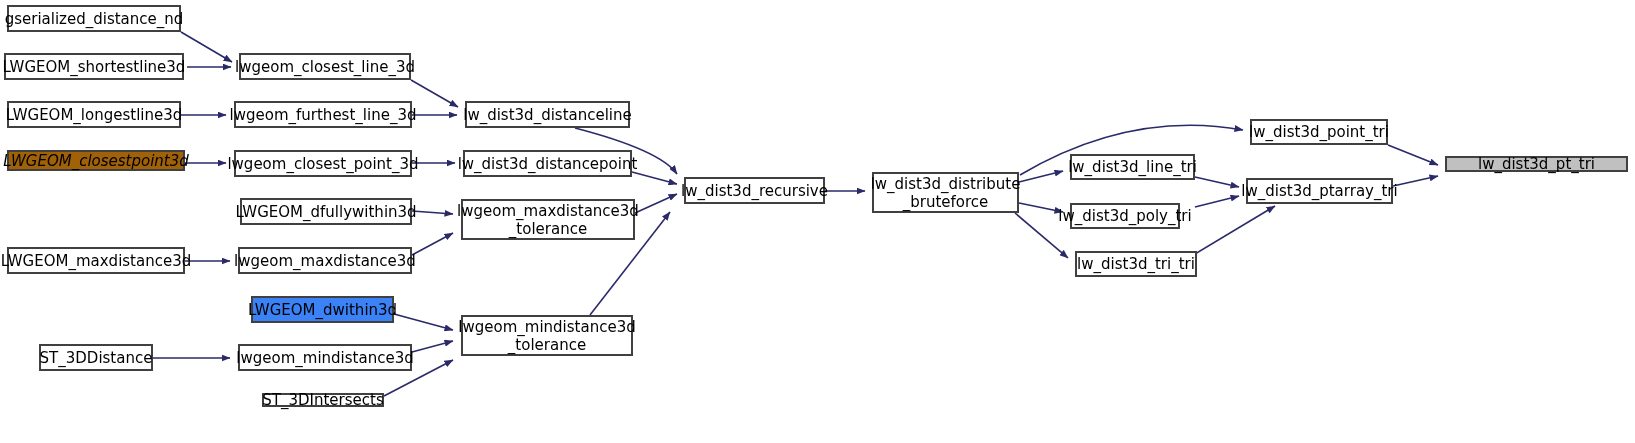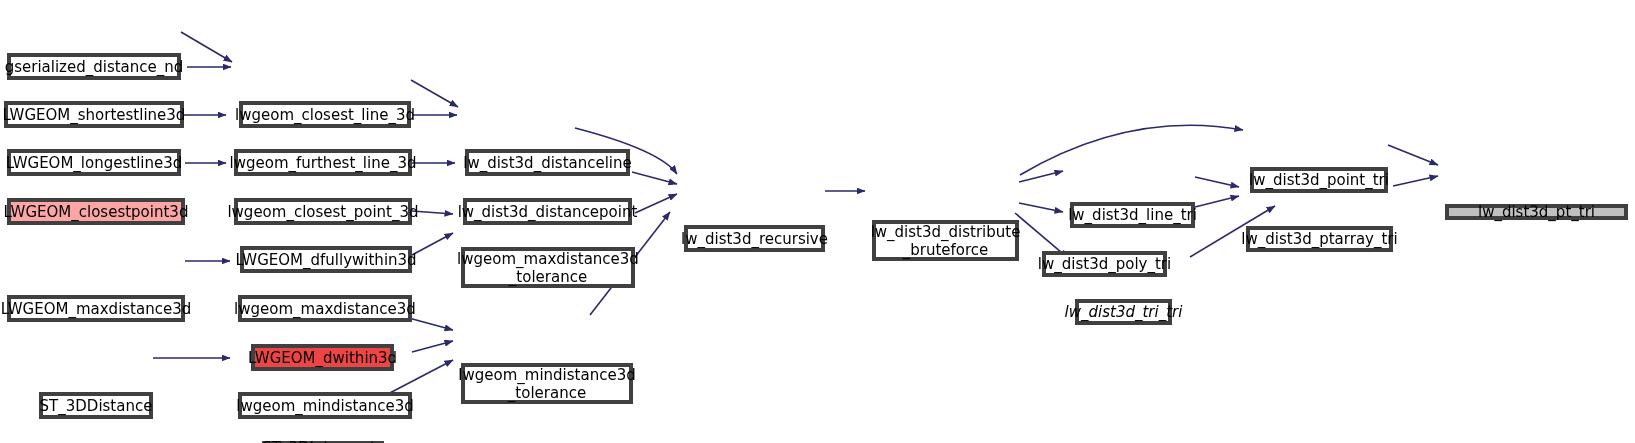--- a/index.html
+++ b/index.html
@@ -18,33 +18,32 @@
   #edge-layer {
     position: absolute;
     left: 0;
     top: 0;
     width: 1635px;
     height: 443px;
   }
   .gnode {
     position: absolute;
     box-sizing: border-box;
-    border: 4px solid #fca5a5;
+    border: 2px solid #fca5a5;
     background: #ffffff;
     color: #000000;
     display: flex;
     align-items: center;
     justify-content: center;
     text-align: center;
     font-size: 15px;
     line-height: 18px;
     letter-spacing: 0px;
     white-space: pre-line;
     z-index: 2;
-    margin-top: 48px;
   }
   .gnode.highlight {
     background: #c0c0c0;
   }
 </style>
 </head>
 <body>
 
 <div id="graph-root" style="width: 1635px; height: 443px; background: rgb(255, 255, 255);">
   <svg id="edge-layer" viewBox="0 0 1635 443" xmlns="http://www.w3.org/2000/svg" style="width: 1635px; height: 443px;">
@@ -81,40 +80,40 @@
         <path d="M 1195,207 L 1239,196" fill="none" stroke="#2a2a6a" stroke-width="1.6" marker-end="url(#arrowhead)"></path>
         <path d="M 1190,257 L 1275,206" fill="none" stroke="#2a2a6a" stroke-width="1.6" marker-end="url(#arrowhead)"></path>
         <path d="M 1388,145 L 1438,165" fill="none" stroke="#2a2a6a" stroke-width="1.6" marker-end="url(#arrowhead)"></path>
         <path d="M 1393,186 L 1438,176" fill="none" stroke="#2a2a6a" stroke-width="1.6" marker-end="url(#arrowhead)"></path>
       </g>
   </svg>
   <div id="node-group">
       <div class="gnode" style="left: 7px; top: 5px; width: 174px; height: 27px; border-color: rgb(64, 64, 64); background: rgb(255, 255, 255);">gserialized_distance_nd</div>
       <div class="gnode" style="left: 4px; top: 53px; width: 180px; height: 27px; border-color: rgb(64, 64, 64); background: rgb(255, 255, 255);">LWGEOM_shortestline3d</div>
       <div class="gnode" style="left: 7px; top: 101px; width: 174px; height: 27px; border-color: rgb(64, 64, 64); background: rgb(255, 255, 255); text-align: right;">LWGEOM_longestline3d</div>
-      <div class="gnode" style="left: 7px; top: 150px; width: 178px; height: 27px; border-color: rgb(64, 64, 64); background: #fca5a5;">LWGEOM_closestpoint3d</div>
+      <div class="gnode" style="left: 7px; top: 150px; width: 178px; height: 21px; border-color: rgb(64, 64, 64); background: #a16207; font-style: italic;">LWGEOM_closestpoint3d</div>
       <div class="gnode" style="left: 7px; top: 247px; width: 178px; height: 27px; border-color: rgb(64, 64, 64); background: rgb(255, 255, 255);">LWGEOM_maxdistance3d</div>
       <div class="gnode" style="left: 39px; top: 344px; width: 114px; height: 27px; border-color: rgb(64, 64, 64); background: rgb(255, 255, 255); text-align: center;">ST_3DDistance</div>
       <div class="gnode" style="left: 239px; top: 53px; width: 172px; height: 27px; border-color: rgb(64, 64, 64); background: rgb(255, 255, 255);">lwgeom_closest_line_3d</div>
       <div class="gnode" style="left: 234px; top: 101px; width: 178px; height: 27px; border-color: rgb(64, 64, 64); background: rgb(255, 255, 255);">lwgeom_furthest_line_3d</div>
       <div class="gnode" style="left: 234px; top: 150px; width: 178px; height: 27px; border-color: rgb(64, 64, 64); background: rgb(255, 255, 255);">lwgeom_closest_point_3d</div>
       <div class="gnode" style="left: 240px; top: 198px; width: 172px; height: 27px; border-color: rgb(64, 64, 64); background: rgb(255, 255, 255);">LWGEOM_dfullywithin3d</div>
       <div class="gnode" style="left: 238px; top: 247px; width: 174px; height: 27px; border-color: rgb(64, 64, 64); background: rgb(255, 255, 255);">lwgeom_maxdistance3d</div>
-      <div class="gnode" style="left: 251px; top: 296px; width: 143px; height: 27px; border-color: rgb(64, 64, 64); background: #ef4444;">LWGEOM_dwithin3d</div>
+      <div class="gnode" style="left: 251px; top: 296px; width: 143px; height: 27px; border-color: rgb(64, 64, 64); background: #3b82f6;">LWGEOM_dwithin3d</div>
       <div class="gnode" style="left: 238px; top: 344px; width: 174px; height: 27px; border-color: rgb(64, 64, 64); background: rgb(255, 255, 255);">lwgeom_mindistance3d</div>
       <div class="gnode" style="left: 262px; top: 393px; width: 122px; height: 14px; border-color: rgb(64, 64, 64); background: rgb(255, 255, 255);">ST_3DIntersects</div>
       <div class="gnode" style="left: 465px; top: 101px; width: 165px; height: 27px; border-color: rgb(64, 64, 64); background: rgb(255, 255, 255);">lw_dist3d_distanceline</div>
       <div class="gnode" style="left: 463px; top: 150px; width: 169px; height: 27px; border-color: rgb(64, 64, 64); background: rgb(255, 255, 255);">lw_dist3d_distancepoint</div>
       <div class="gnode" style="left: 461px; top: 199px; width: 174px; height: 41px; border-color: rgb(64, 64, 64); background: rgb(255, 255, 255);">lwgeom_maxdistance3d
 _tolerance</div>
       <div class="gnode" style="left: 461px; top: 315px; width: 172px; height: 41px; border-color: rgb(64, 64, 64); background: rgb(255, 255, 255);">lwgeom_mindistance3d
 _tolerance</div>
       <div class="gnode" style="left: 684px; top: 177px; width: 141px; height: 27px; border-color: rgb(64, 64, 64); background: rgb(255, 255, 255);">lw_dist3d_recursive</div>
       <div class="gnode" style="left: 872px; top: 172px; width: 147px; height: 41px; border-color: rgb(64, 64, 64); background: rgb(255, 255, 255);">lw_dist3d_distribute
 _bruteforce</div>
       <div class="gnode" style="left: 1070px; top: 154px; width: 125px; height: 26px; border-color: rgb(64, 64, 64); background: rgb(255, 255, 255);">lw_dist3d_line_tri</div>
-      <div class="gnode" style="left: 1042px; top: 203px; width: 125px; height: 26px; border-color: rgb(64, 64, 64); background: rgb(255, 255, 255);">lw_dist3d_poly_tri</div>
-      <div class="gnode" style="left: 1075px; top: 251px; width: 97px; height: 26px; border-color: rgb(64, 64, 64); background: rgb(255, 255, 255); font-style: italic;">lw_dist3d_tri_tri</div>
+      <div class="gnode" style="left: 1070px; top: 203px; width: 110px; height: 26px; border-color: rgb(64, 64, 64); background: rgb(255, 255, 255);">lw_dist3d_poly_tri</div>
+      <div class="gnode" style="left: 1075px; top: 251px; width: 122px; height: 26px; border-color: rgb(64, 64, 64); background: rgb(255, 255, 255);">lw_dist3d_tri_tri</div>
       <div class="gnode" style="left: 1250px; top: 119px; width: 138px; height: 26px; border-color: rgb(64, 64, 64); background: rgb(255, 255, 255);">lw_dist3d_point_tri</div>
       <div class="gnode" style="left: 1246px; top: 178px; width: 147px; height: 26px; border-color: rgb(64, 64, 64); background: rgb(255, 255, 255);">lw_dist3d_ptarray_tri</div>
       <div class="gnode highlight" style="left: 1445px; top: 156px; width: 183px; height: 16px; border-color: rgb(64, 64, 64); background: rgb(192, 192, 192);">lw_dist3d_pt_tri</div>
     </div>
 </div>
 
 </body></html>

